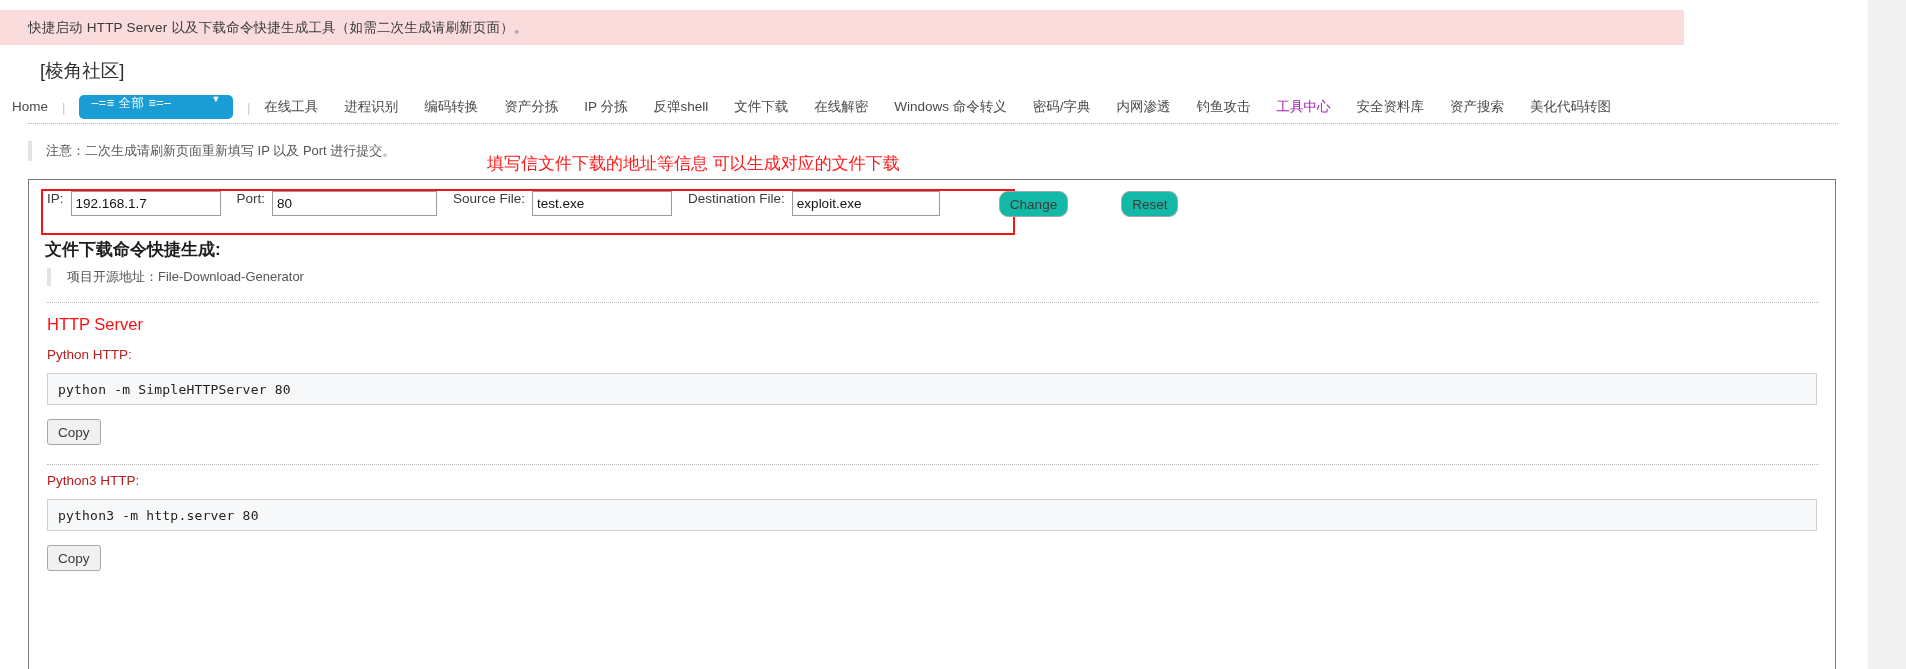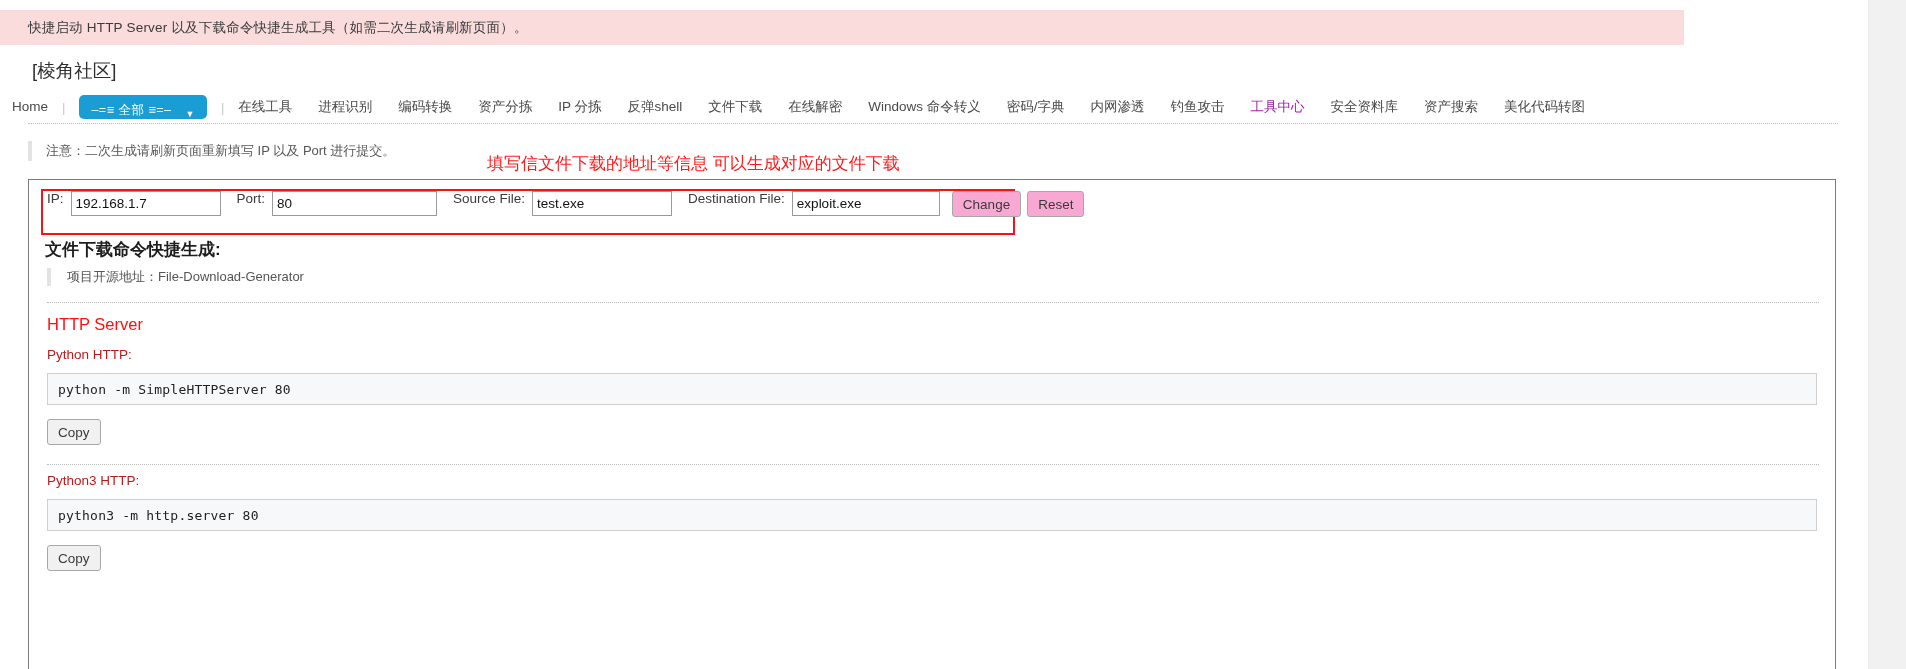--- a/index.html
+++ b/index.html
@@ -50,21 +50,21 @@
     letter-spacing: .2px;
   }
 
   
   .site-header {
     position: absolute;
     top: 58px; left: 0;
     width: 1866px;
   }
   .brand {
-    padding-left: 32px;
+    padding-left: 40px;
     font-size: 18.5px;
     color: #2f2f2f;
     font-weight: 400;
     line-height: 26px;
   }
   .navbar {
     padding-left: 12px;
     margin-top: 8px;
     display: flex;
     align-items: center;
@@ -81,31 +81,32 @@
   }
   .nav-link.first { margin-right: 14px; }
   .nav-link.active { color: #a21caf; }
   .nav-sep {
     color: #c9c9c9;
     font-size: 13px;
     margin-right: 14px;
   }
   .nav-dd {
     display: inline-flex;
-    align-items: flex-end;
+    align-items: flex-start;
     justify-content: center;
     background: #1a9dd4;
     color: #ffffff;
     border-radius: 5px;
     height: 24px;
     padding: 0 12px;
     font-size: 12.5px;
     margin-right: 14px;
     cursor: pointer;
     letter-spacing: .5px;
+    gap: 26px;
   }
   .nav-dd .caret {
     margin-left: 14px;
     font-size: 9px;
     line-height: 1;
   }
 
   
   .dotted-rule {
     position: absolute;
@@ -185,28 +186,29 @@
     padding: 0 4px;
     outline: none;
   }
   .text-input.ip   { width: 150px; margin-right: 16px; }
   .text-input.port { width: 165px; margin-right: 16px; }
   .text-input.src  { width: 140px; margin-right: 16px; }
   .text-input.dst  { width: 148px; margin-right: 12px; }
   .btn {
     height: 26px;
     border: 1px solid #a8a8a8;
-    background: #f9a8d4;
-    border-radius: 3px;
+    background: #14b8a6;
+    border-radius: 9px;
     font-family: "Liberation Sans", sans-serif;
     font-size: 13.5px;
     color: #3b3b3b;
     padding: 0 10px;
     margin-right: 6px;
     cursor: pointer;
+    margin-left: 47px;
   }
 
   
   .sec-title {
     position: absolute;
     left: 16px;
     top: 58px;
     font-size: 17px;
     font-weight: bold;
     color: #1d1d1d;

